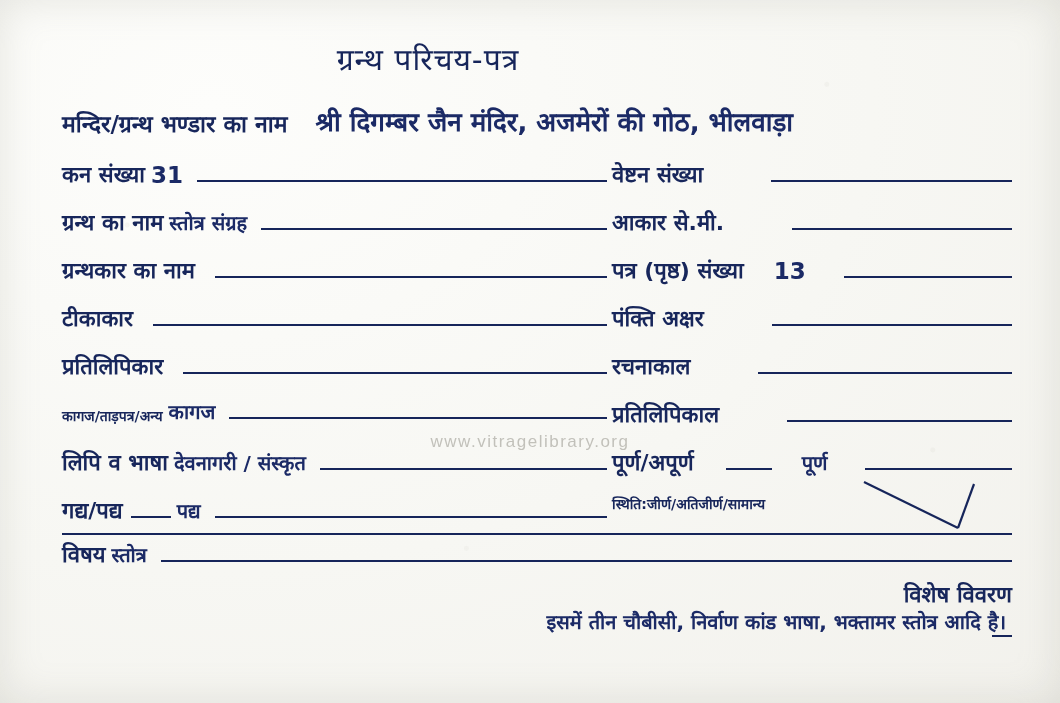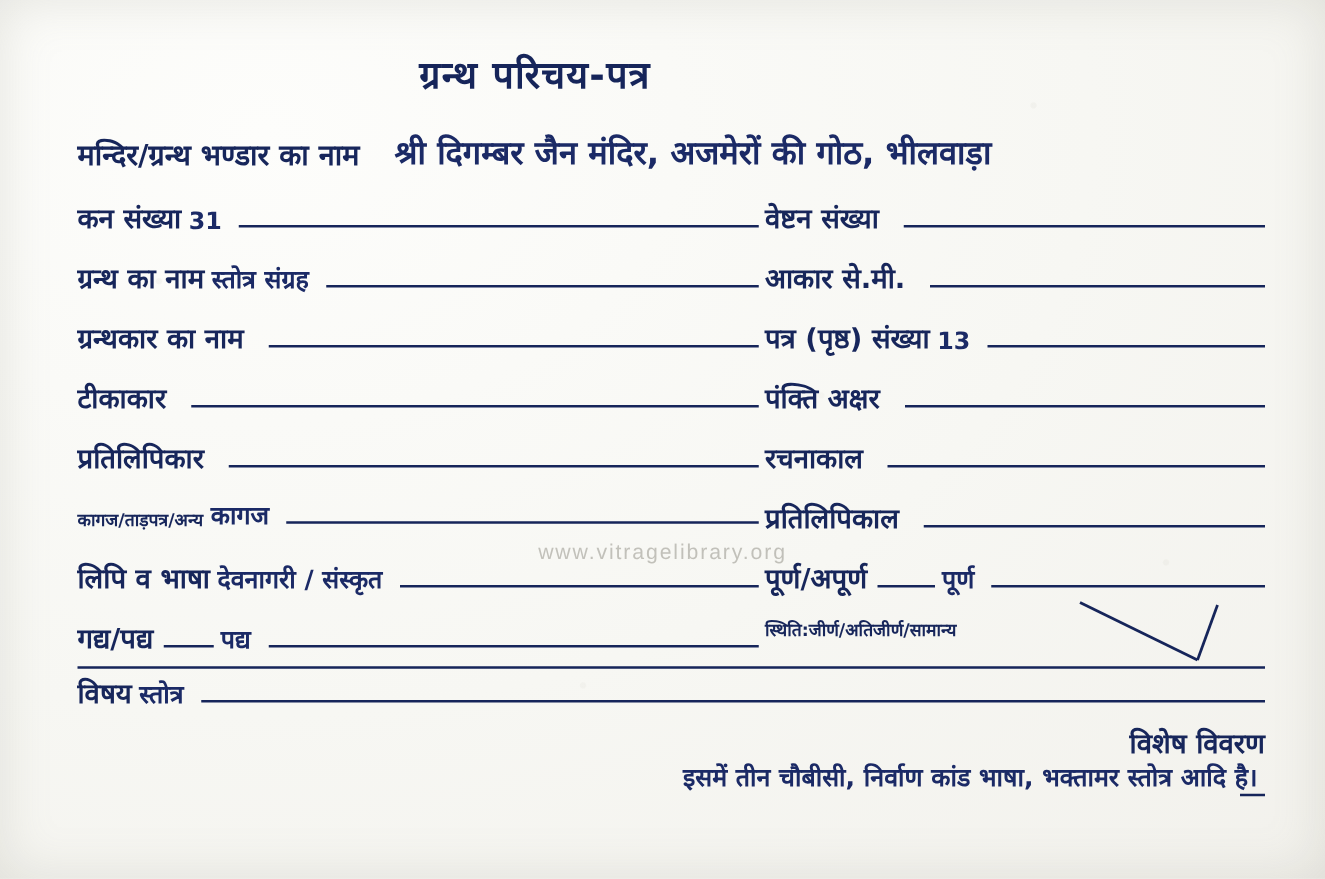--- a/index.html
+++ b/index.html
@@ -42,36 +42,36 @@
 
   .title {
     position: absolute;
     top: 38px;
     left: 0;
     width: 856px;
     text-align: center;
     font-size: 30px;
     letter-spacing: 1px;
     color: #16255a;
-    font-weight: 700;
+    font-weight: 400;
   }
   .lbl {
     font-size: 22px;
     color: #17265b;
     font-weight: 600;
   }
   .lbl.sm { font-size: 14px; }
   .val {
     font-size: 20px;
     color: #1b2a66;
     font-weight: 600;
     padding: 0 6px;
   }
   .val.num {
-    font-size: 19px;
+    font-size: 23px;
   }
   .rule {
     flex: 1 1 auto;
     border-bottom: 2px solid #16255a;
     margin: 0 0 6px 8px;
     min-width: 20px;
   }
 
   .header-row {
     position: absolute;
@@ -90,20 +90,21 @@
     width: 545px;
     display: flex;
     align-items: flex-end;
   }
   .col-right {
     position: absolute;
     left: 612px;
     width: 400px;
     display: flex;
     align-items: flex-end;
+    gap: 24px;
   }
 
   .full-line {
     position: absolute;
     left: 62px;
     width: 950px;
     border-bottom: 2px solid #16255a;
   }
 
   .special {

